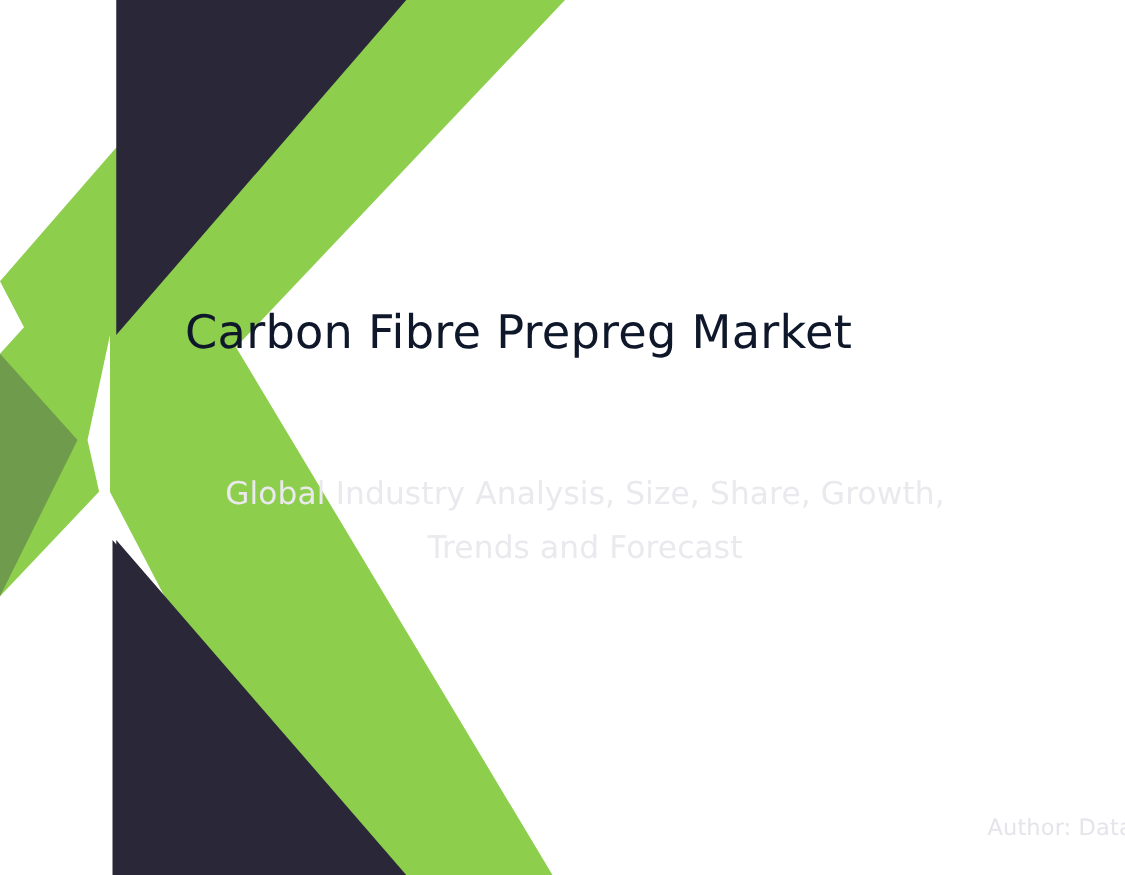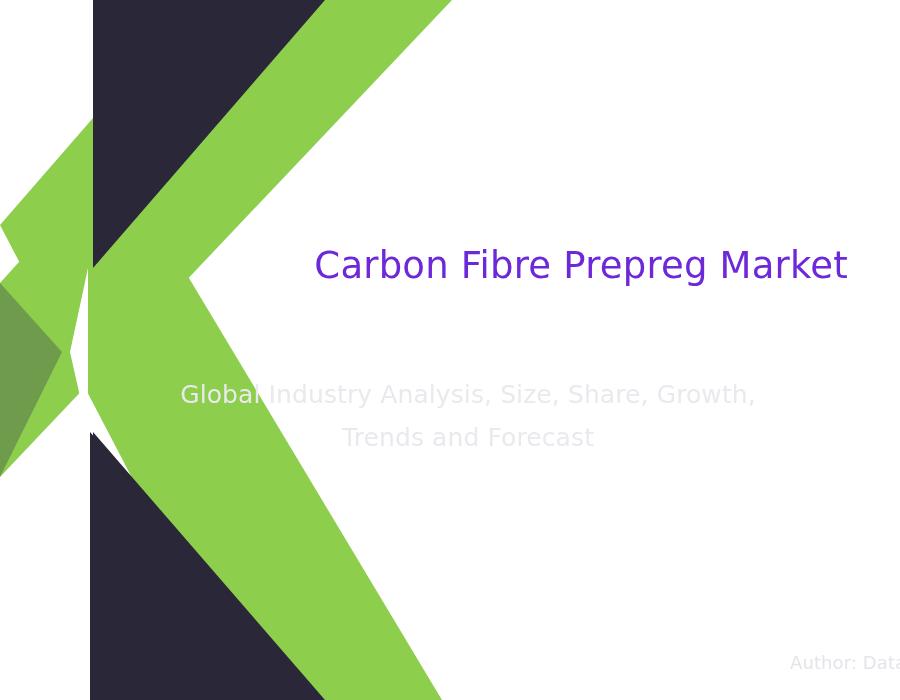--- a/index.html
+++ b/index.html
@@ -30,24 +30,23 @@
     position: absolute;
     left: 148px;
     top: 243px;
     width: 700px;
   }
   .slide-title {
     margin: 0;
     font-size: 37px;
     font-weight: 400;
     line-height: 1.22;
-    color: #6d28d9;
+    color: #0f172a;
     letter-spacing: 0.2px;
     white-space: nowrap;
-    text-align: right;
   }
   .slide-subtitle {
     margin: 0;
     position: absolute;
     top: 130px;
     left: 0;
     width: 640px;
     font-size: 25px;
     font-weight: 400;
     line-height: 1.72;

